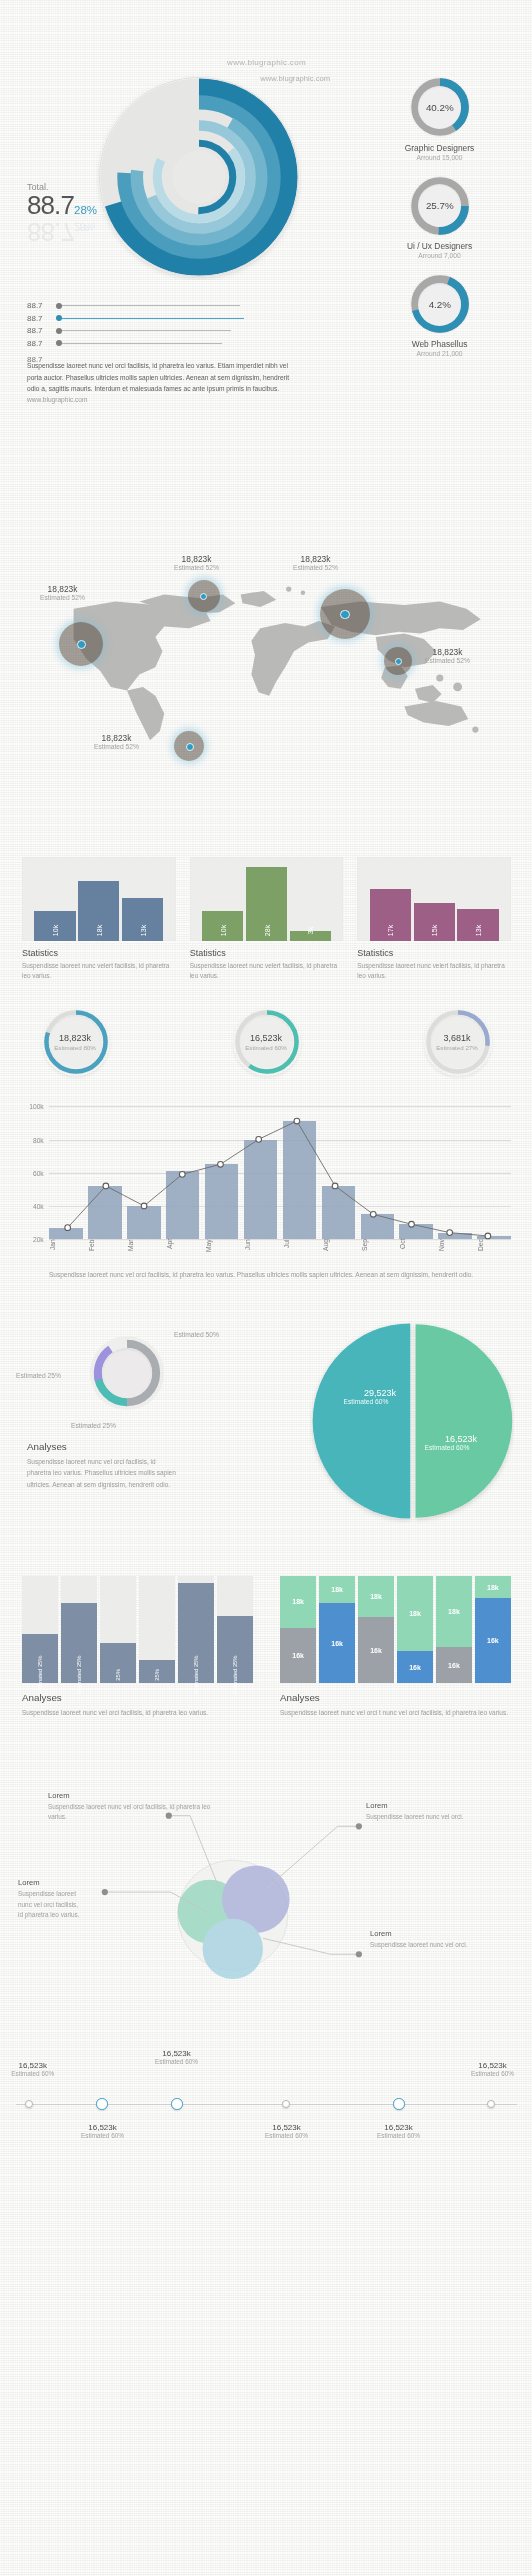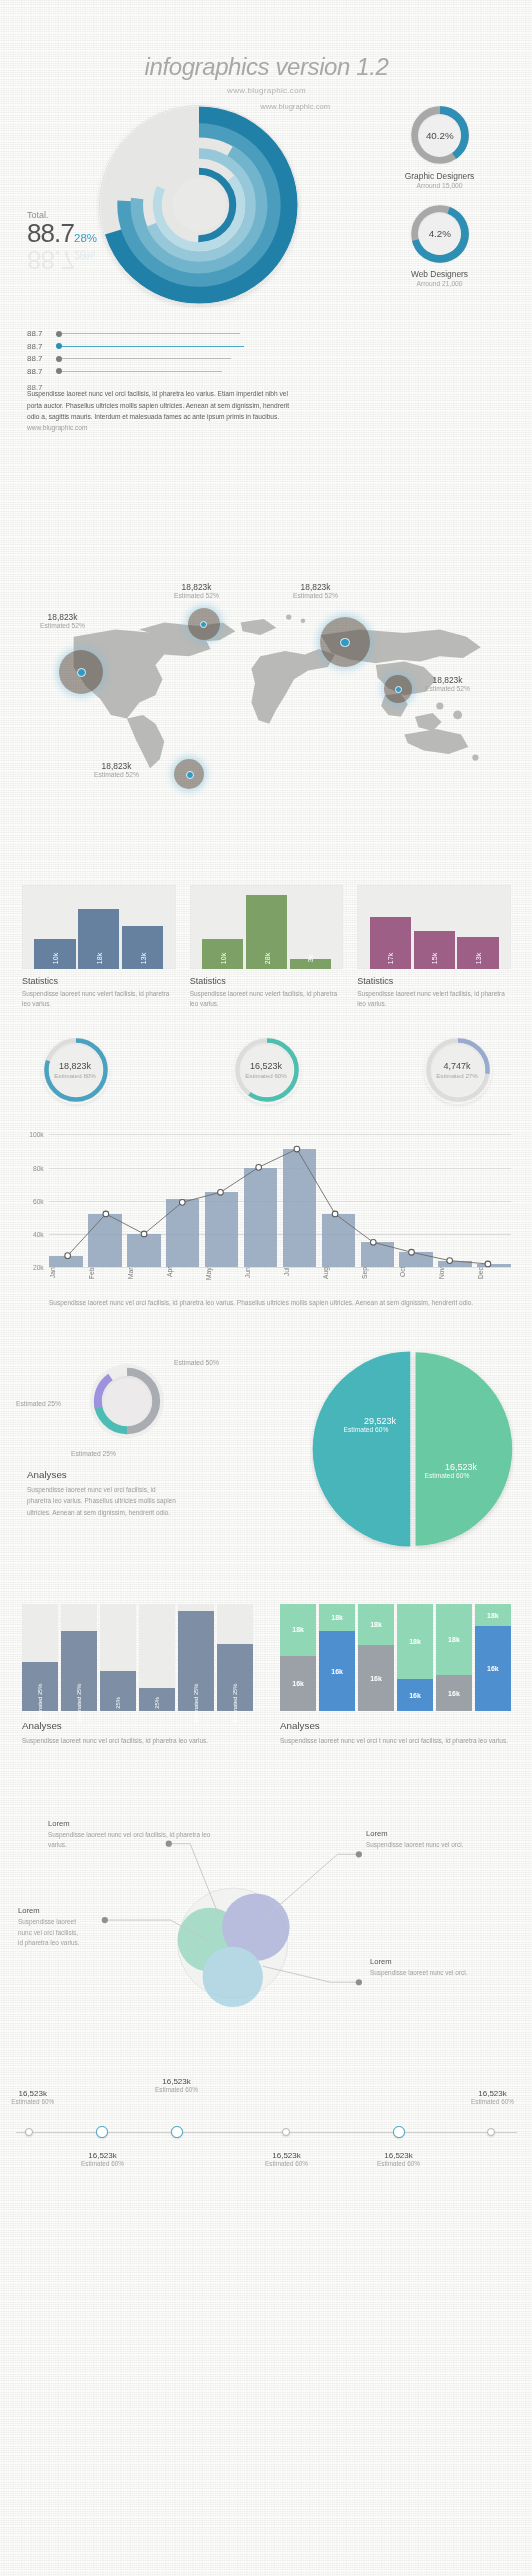--- a/index.html
+++ b/index.html
@@ -157,21 +157,20 @@
   .tlbl { position: absolute; text-align: center; }
   .tlbl .n { font-size: 8px; color: #4b4b4b; }
   .tlbl .e { font-size: 6.4px; color: #a4a4a4; }
 </style>
 </head>
 <body>
 
 <div class="page">
 
   <div class="header">
-    <h1>infographics version 1.2</h1>
     <div class="site">www.blugraphic.com</div>
   </div>
 
   <div class="sec1">
     <div class="topurl">www.blugraphic.com</div>
 
     <div class="total-wrap">
       <div class="total-lbl">Total.</div>
       <div>
         <span class="total-num">88.7</span><span class="total-pct">28%</span>
@@ -242,25 +241,37 @@
           <div class="hole">40.2%</div>
         </div>
         <div class="cap">Graphic Designers</div>
         <div class="sub">Arround 15,000</div>
       </div>
       <div class="mini">
         <div class="ring">
           <svg viewBox="0 0 70 70" width="62" height="62">
             <circle cx="35" cy="35" r="34" fill="#f0f0ee"></circle>
             <circle cx="35" cy="35" r="28" fill="none" stroke="#a8a8a8" stroke-width="9"></circle>
+            <circle cx="35" cy="35" r="28" fill="none" stroke="#2e8fb5" stroke-width="9" stroke-dasharray="45.2 130.7" transform="rotate(0 35 35)"></circle>
+          </svg>
+          <div class="hole">25.7%</div>
+        </div>
+        <div class="cap">Ui / Ux Designers</div>
+        <div class="sub">Arround 7,000</div>
+      </div>
+      <div class="mini">
+        <div class="ring">
+          <svg viewBox="0 0 70 70" width="62" height="62">
+            <circle cx="35" cy="35" r="34" fill="#f0f0ee"></circle>
+            <circle cx="35" cy="35" r="28" fill="none" stroke="#a8a8a8" stroke-width="9"></circle>
             <circle cx="35" cy="35" r="28" fill="none" stroke="#2e8fb5" stroke-width="9" stroke-dasharray="114.5 61.4" transform="rotate(-70 35 35)"></circle>
           </svg>
           <div class="hole">4.2%</div>
         </div>
-        <div class="cap">Web Designers</div>
+        <div class="cap">Web Phasellus</div>
         <div class="sub">Arround 21,000</div>
       </div>
     </div>
   </div>
 
   <div class="sec-map">
     <svg class="map-svg" width="489" height="160" viewBox="0 0 550 180">
       <g fill="#b9b9b7">
         <path d="M58 30 L105 22 L150 26 L178 20 L205 30 L212 44 L188 52 L160 50 L150 62 L158 78 L150 96 L132 104 L118 122 L100 118 L88 100 L72 86 L58 64 Z"></path>
         <path d="M132 22 L160 14 L198 18 L226 14 L240 24 L222 34 L190 36 L162 32 Z"></path>
@@ -402,21 +413,21 @@
       </div>
     </div>
     <div class="circ">
       <div class="ring2">
         <svg viewBox="0 0 76 76" width="68" height="68">
           <circle cx="38" cy="38" r="37" fill="#f1f1ef"></circle>
           <circle cx="38" cy="38" r="33" fill="none" stroke="#dcdcda" stroke-width="5"></circle>
           <circle cx="38" cy="38" r="33" fill="none" stroke="#99a9cf" stroke-width="5" stroke-dasharray="56 151.4" transform="rotate(-90 38 38)"></circle>
         </svg>
         <div class="hole2">
-          <div class="n2">4,747k</div>
+          <div class="n2">3,681k</div>
           <div class="e2">Estimated 27%</div>
         </div>
       </div>
     </div>
   </div>
 
   <div class="sec-line">
     <div class="lc">
       <div class="gl" style="top:0%">
           <span class="yl">100k</span>

